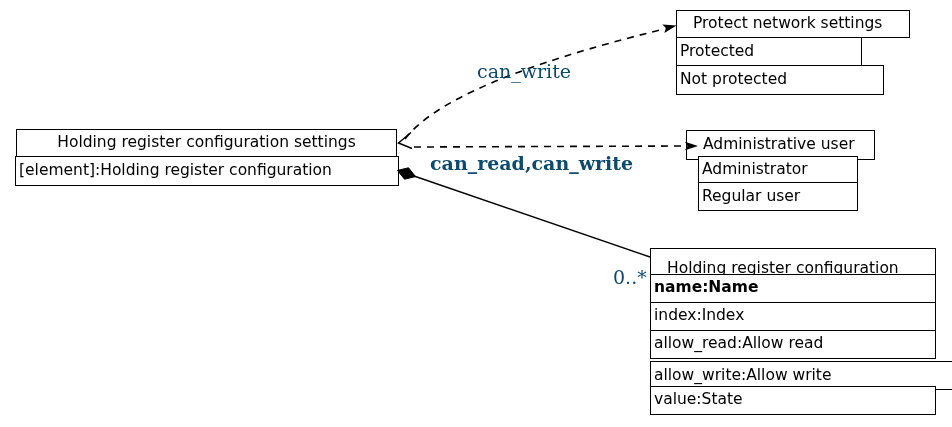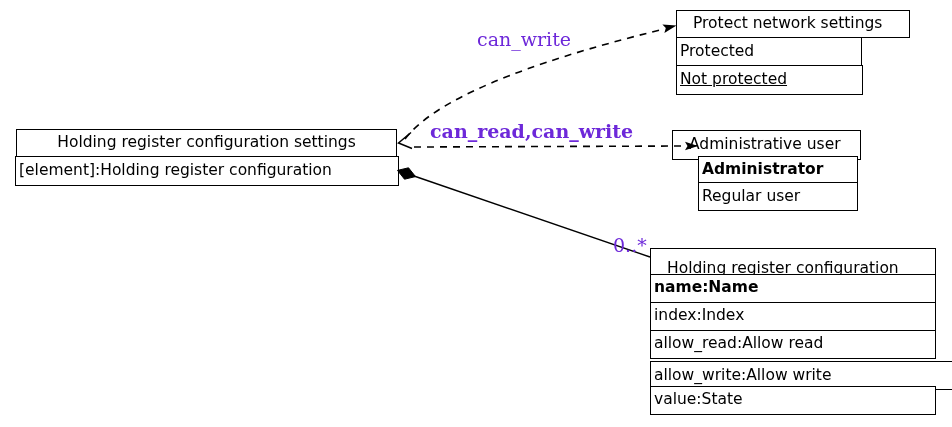--- a/index.html
+++ b/index.html
@@ -38,42 +38,43 @@
   .cell.title-center { justify-content: center; }
   .cell.attr { padding-left: 3px; }
 
   
   .settings-title { left: 16px;  top: 129px;   width: 381px; height: 28px; }
   .settings-attr  { left: 15px;  top: 155.5px; width: 384px; height: 30px; }
 
   
   .protect-title  { left: 676px; top: 10px;    width: 234px; height: 28px; }
   .protect-lit1   { left: 676px; top: 36.5px;  width: 186px; height: 29.5px; }
-  .protect-lit2   { left: 676px; top: 64.5px;  width: 187px; height: 30px; text-decoration: underline; }
+  .protect-lit2   { left: 676px; top: 64.5px;  width: 208px; height: 30px; }
 
   
-  .admin-title    { left: 672px; top: 130px;   width: 189px; height: 30px; }
-  .admin-lit1     { left: 698px; top: 155.5px; width: 160px; height: 28px; font-weight: bold; }
+  .admin-title    { left: 686px; top: 130px;   width: 189px; height: 30px; }
+  .admin-lit1     { left: 698px; top: 155.5px; width: 160px; height: 28px; }
   .admin-lit2     { left: 698px; top: 182px;   width: 160px; height: 28.5px; }
 
   
   .holding-title  { left: 650px; top: 248px;   width: 286px; height: 42px; }
   .holding-a0     { left: 650px; top: 273.5px; width: 286px; height: 29px; font-weight: bold; }
   .holding-a1     { left: 650px; top: 301.5px; width: 286px; height: 29px; }
   .holding-a2     { left: 650px; top: 329.5px; width: 286px; height: 29px; }
   .holding-a3     { left: 650px; top: 361px; width: 316px; height: 29px; }
   .holding-a4     { left: 650px; top: 385.5px; width: 286px; height: 29px; }
 
   .edge-label {
     position: absolute;
     font-family: "DejaVu Serif", "Liberation Serif", serif;
     font-size: 19px;
     line-height: 1;
     white-space: nowrap;
-    color: #6d28d9;
+    color: #0c4a6e;
+    margin-top: 32px;
   }
   .lbl-can-write      { left: 477px; top: 30px; }
   .lbl-can-read-write { left: 430px; top: 122px; font-weight: bold; }
   .lbl-multiplicity   { left: 613px; top: 236px; }
 </style>
 </head>
 <body>
 
 <div class="canvas">
 

